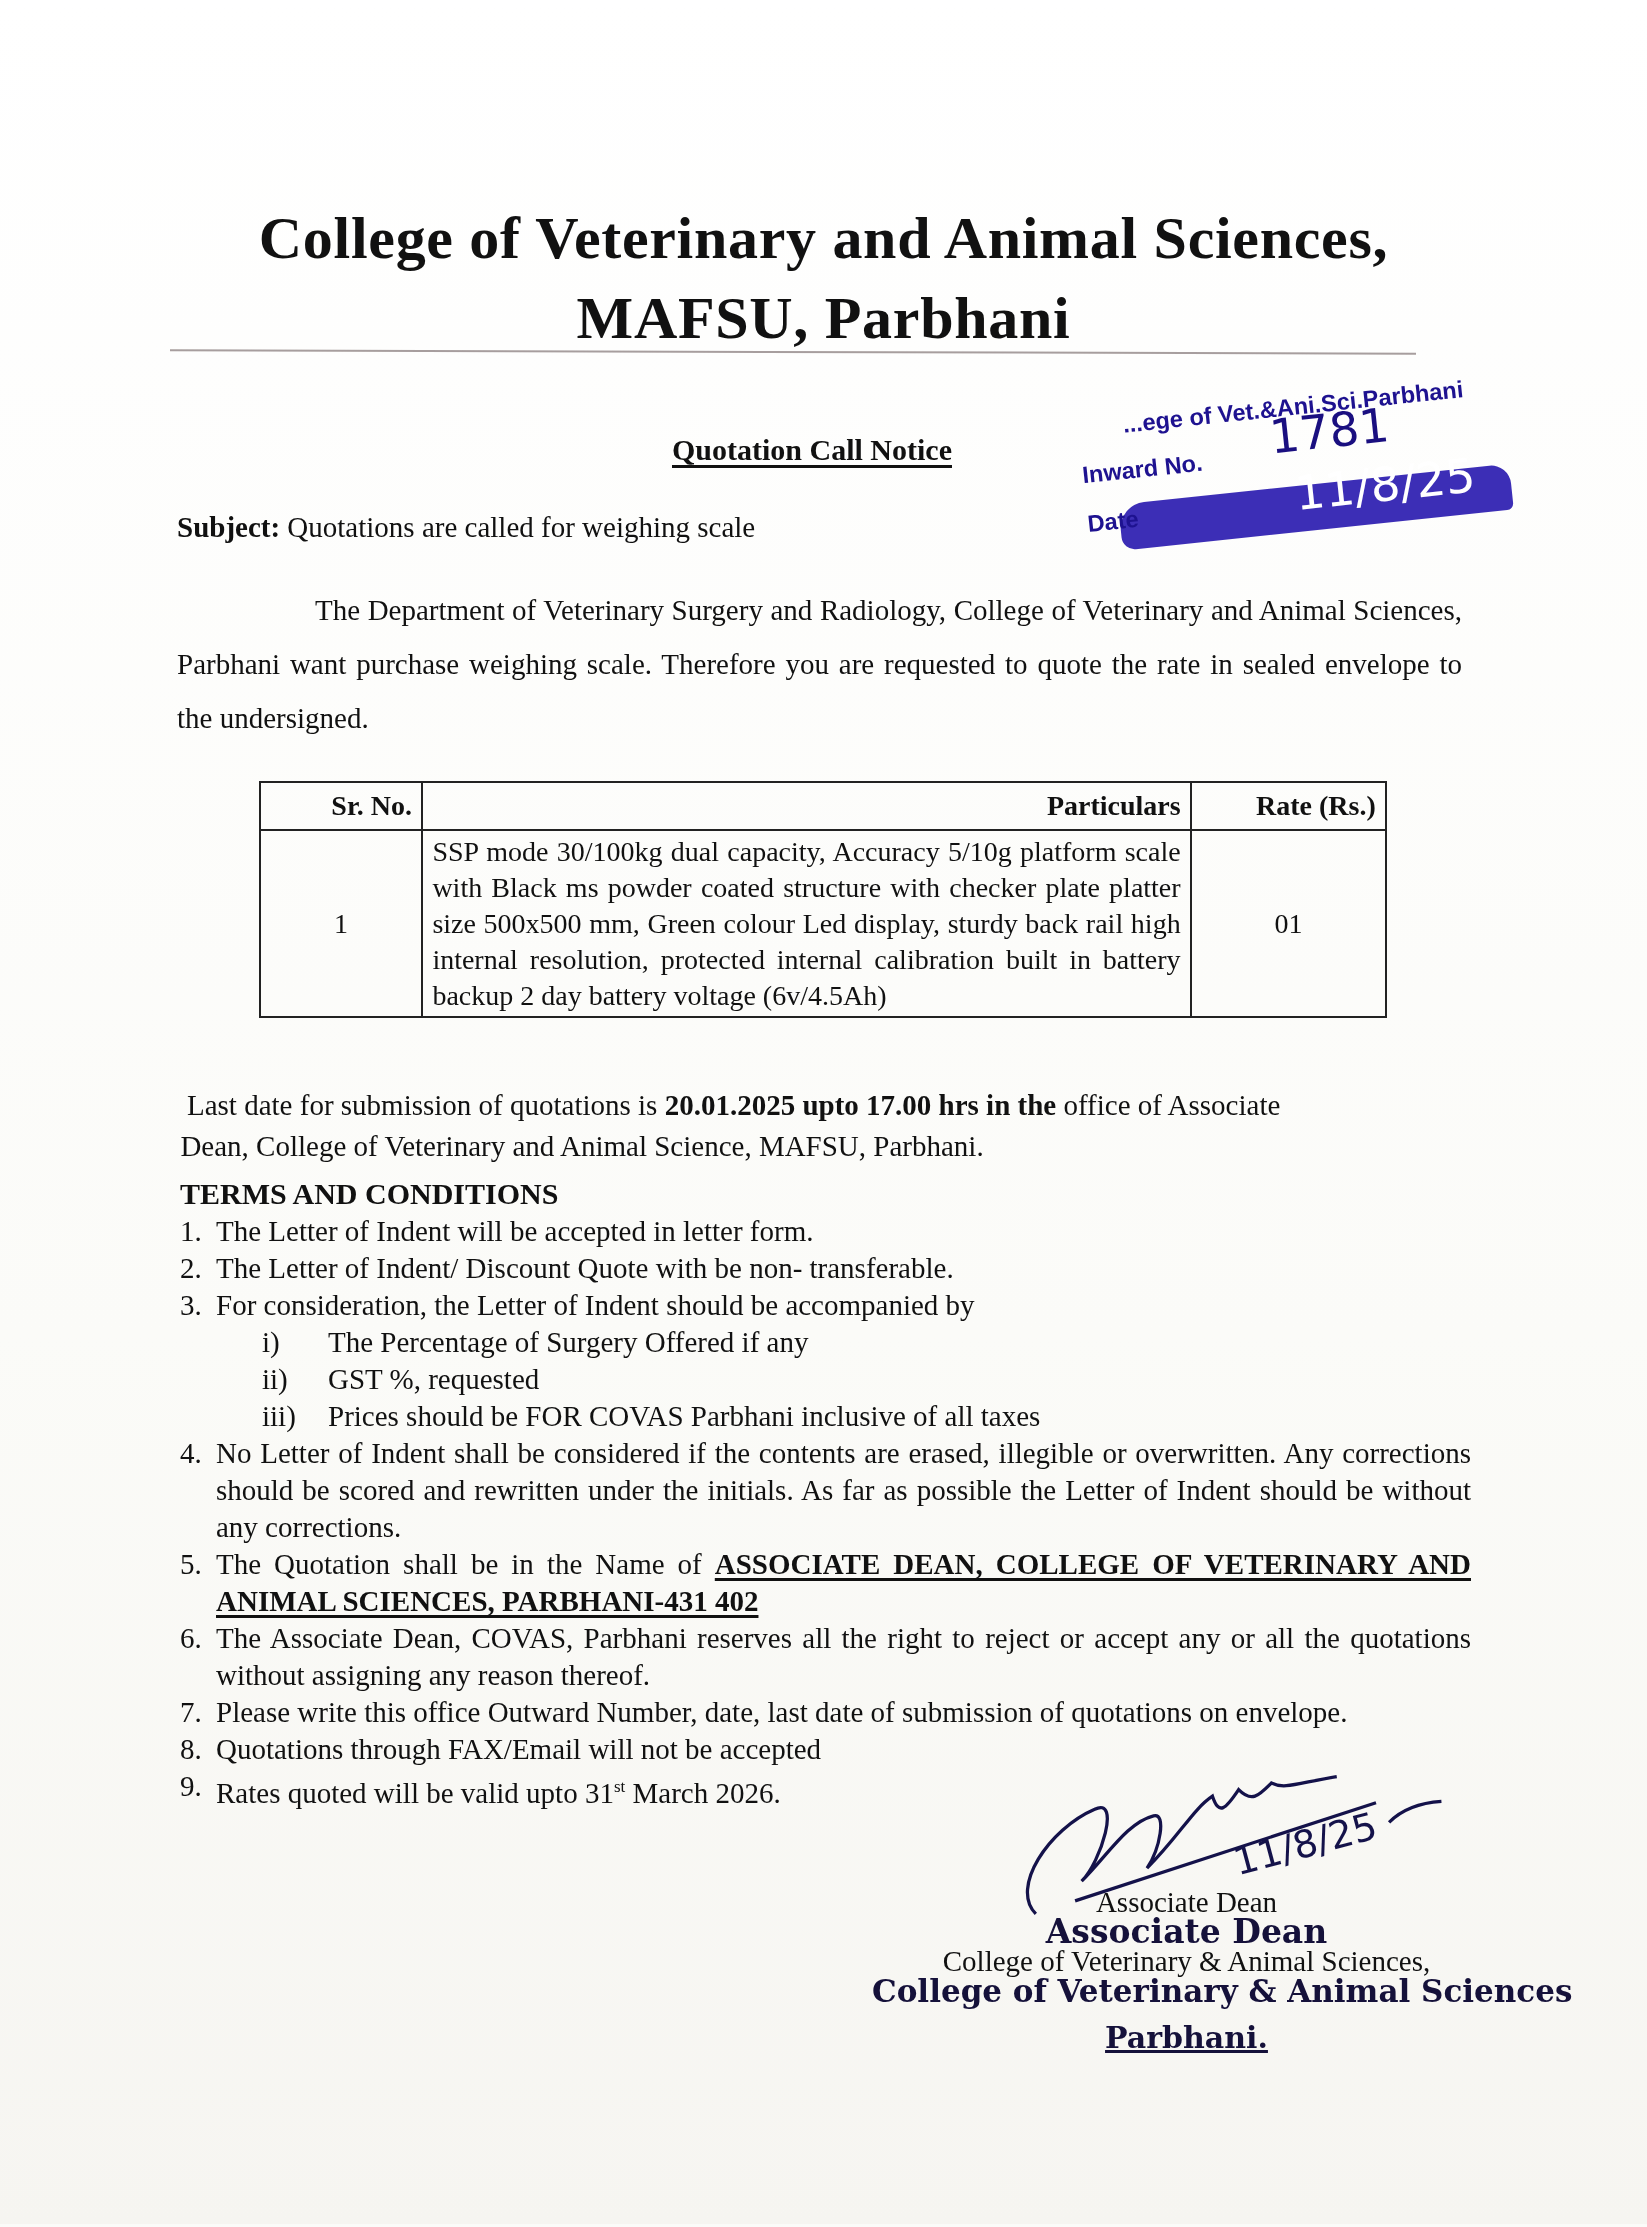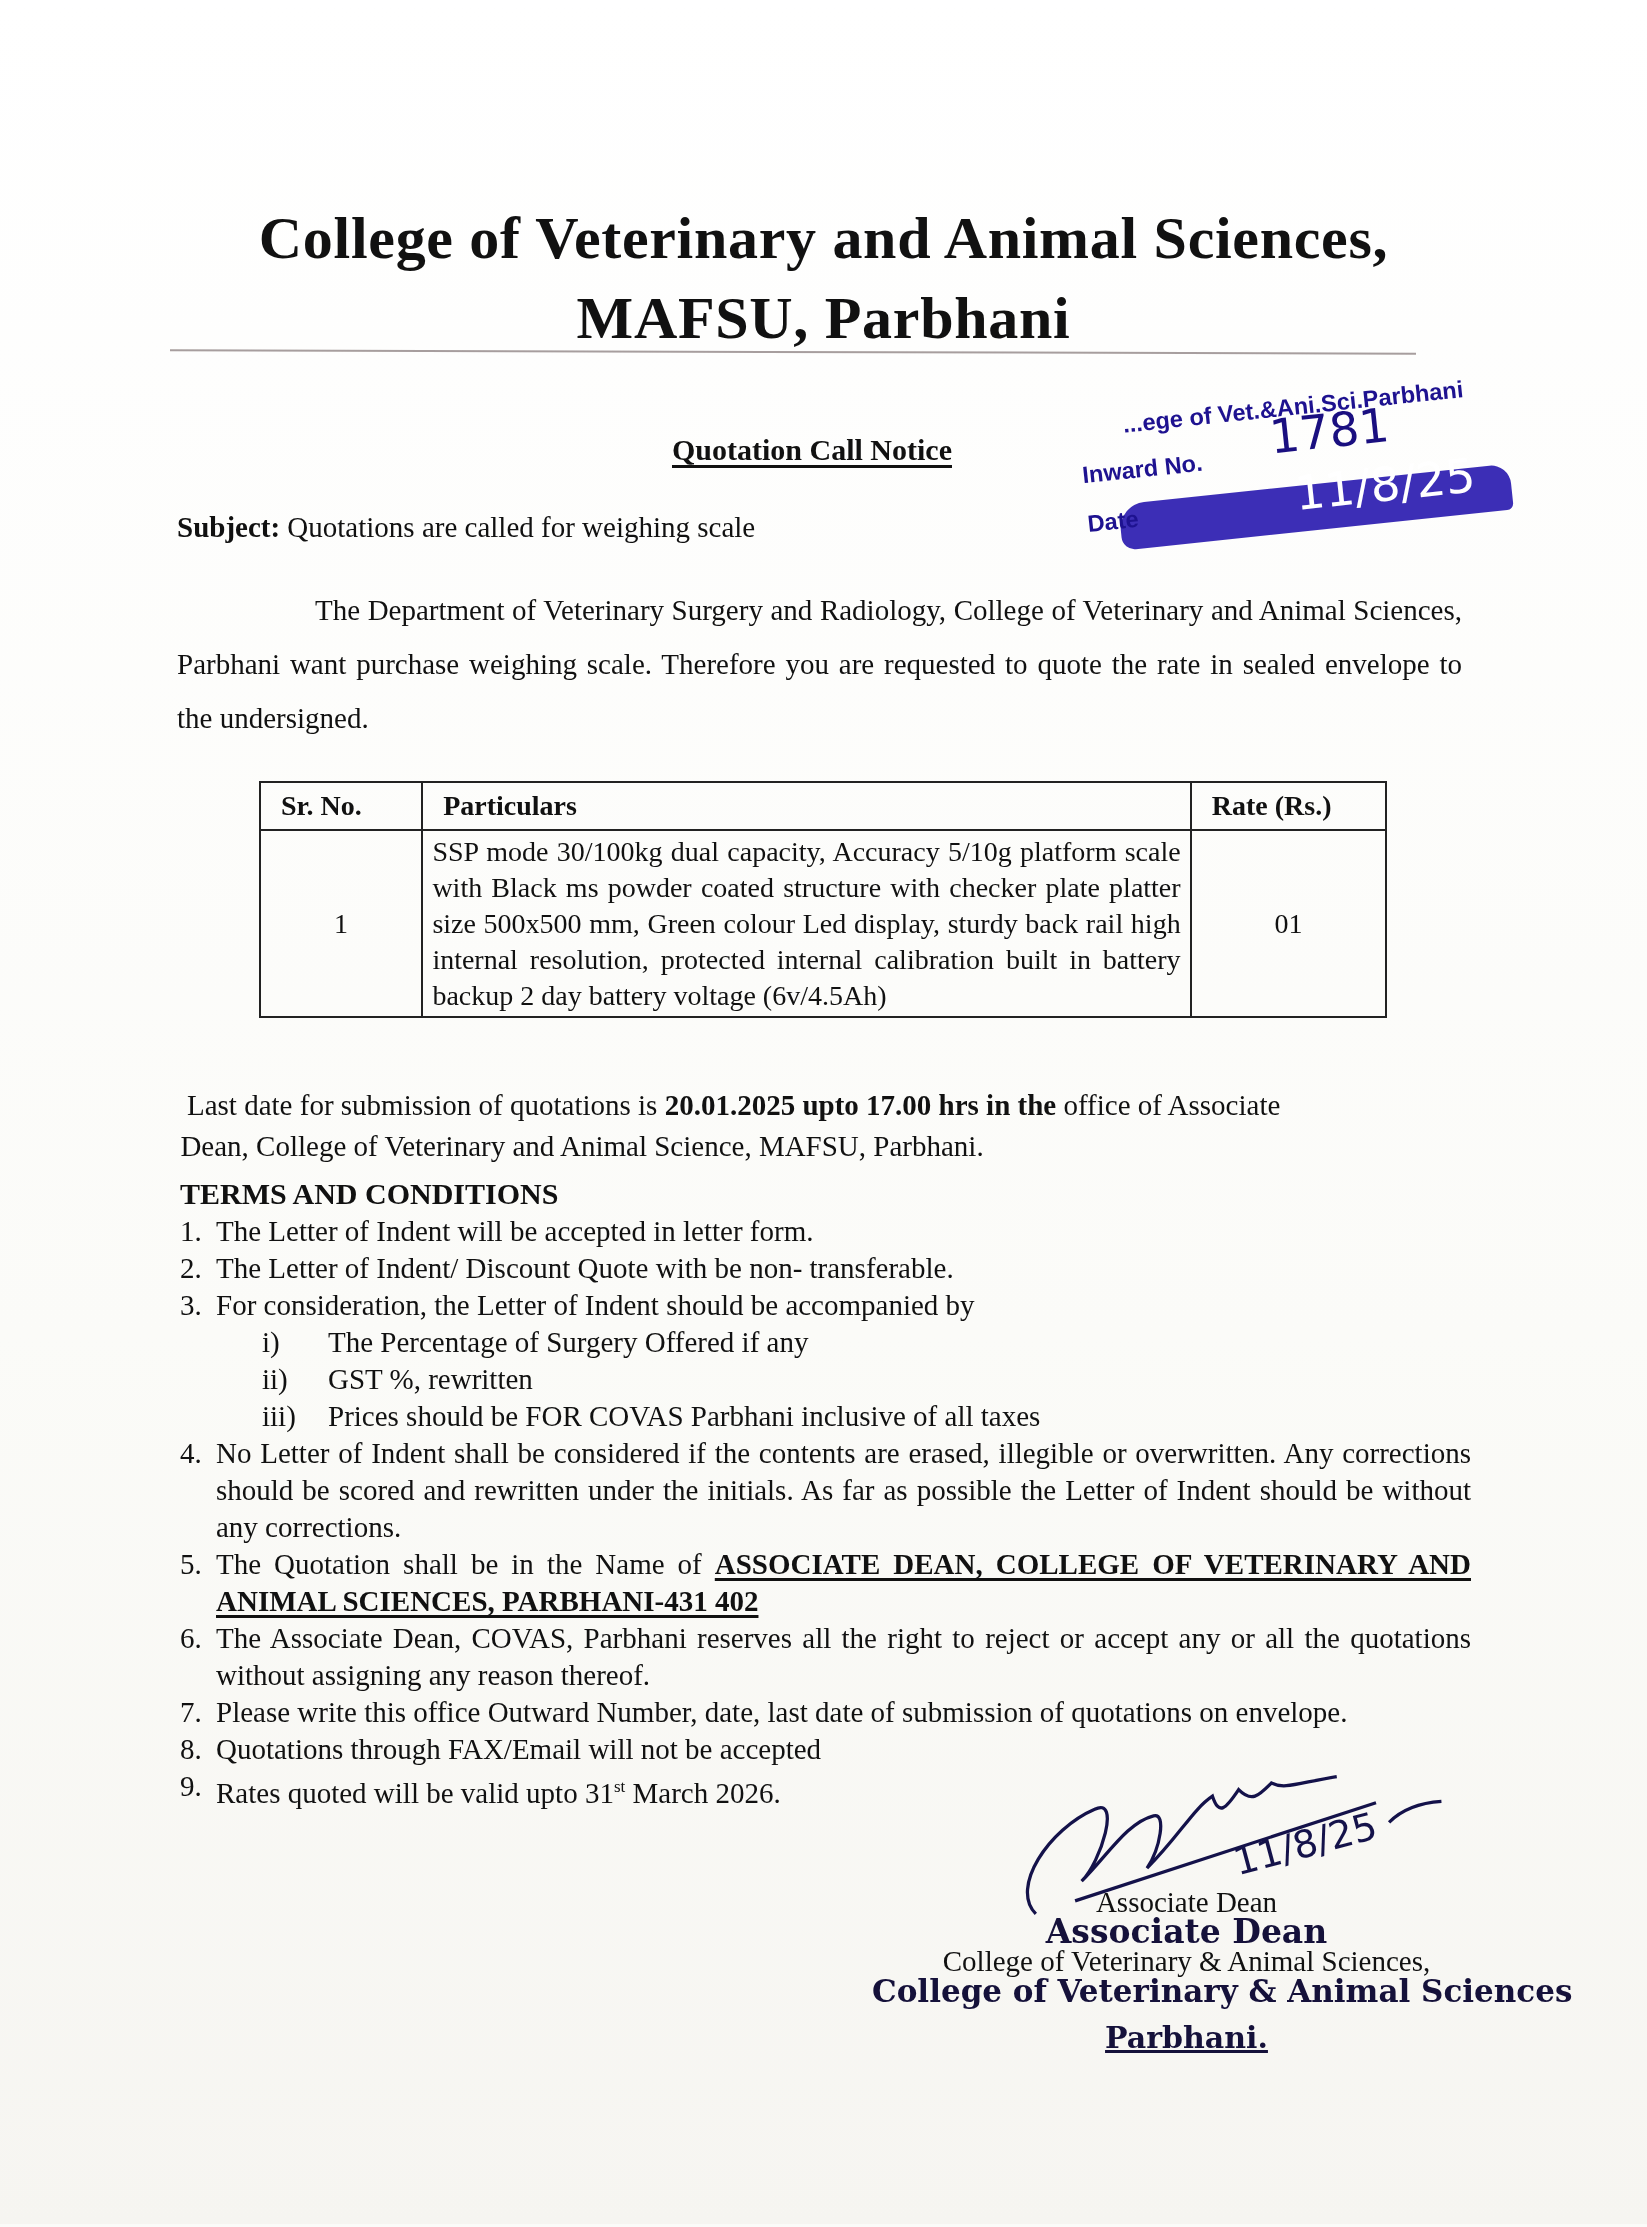--- a/index.html
+++ b/index.html
@@ -39,21 +39,21 @@
 
   .subject { position: absolute; left: 177px; top: 511px; font-size: 29px; }
   .subject b { font-weight: bold; text-align: right; }
 
   .para { position: absolute; left: 177px; top: 583px; width: 1285px; font-size: 29px;
     line-height: 54px; text-align: justify; text-indent: 138px; }
 
   table.items { position: absolute; left: 259px; top: 781px; width: 1128px;
     border-collapse: collapse; font-size: 28px; }
   table.items th, table.items td { border: 2px solid #222; padding: 2.6px 9.2px; }
-  table.items th { font-weight: bold; height: 41px; text-align: left; padding-left: 20px; }
+  table.items th { font-weight: bold; height: 41px; text-align: right; padding-left: 20px; }
   .col-sr { width: 131px; }
   .col-rate { width: 164px; }
   td.sr, td.rate { text-align: center; vertical-align: middle; }
   td.part { text-align: justify; line-height: 36px; padding: 3.9px 13px; }
 
   .lastdate { position: absolute; left: 187px; top: 1085px; width: 1285px; font-size: 29px; line-height: 41px; }
   .lastdate b { font-weight: bold; }
   .lastdate .l2 { display: block; margin-left: -6.6px; }
 
   .terms-heading { position: absolute; left: 180px; top: 1177px; font-size: 30px; font-weight: bold; }
@@ -144,21 +144,21 @@
     <div class="term">
       <span class="num">3.</span>
       <span class="txt">For consideration, the Letter of Indent should be accompanied by</span>
     </div>
     <div class="subterm">
       <span class="num">i)</span>
       <span>The Percentage of Surgery Offered if any</span>
     </div>
     <div class="subterm">
       <span class="num">ii)</span>
-      <span>GST %, rewritten</span>
+      <span>GST %, requested</span>
     </div>
     <div class="subterm">
       <span class="num">iii)</span>
       <span>Prices should be FOR COVAS Parbhani inclusive of all taxes</span>
     </div>
     <div class="term">
       <span class="num">4.</span>
       <span class="txt">No Letter of Indent shall be considered if the contents are erased, illegible or overwritten. Any corrections should be scored and rewritten under the initials. As far as possible the Letter of Indent should be without any corrections.</span>
     </div>
     <div class="term">

